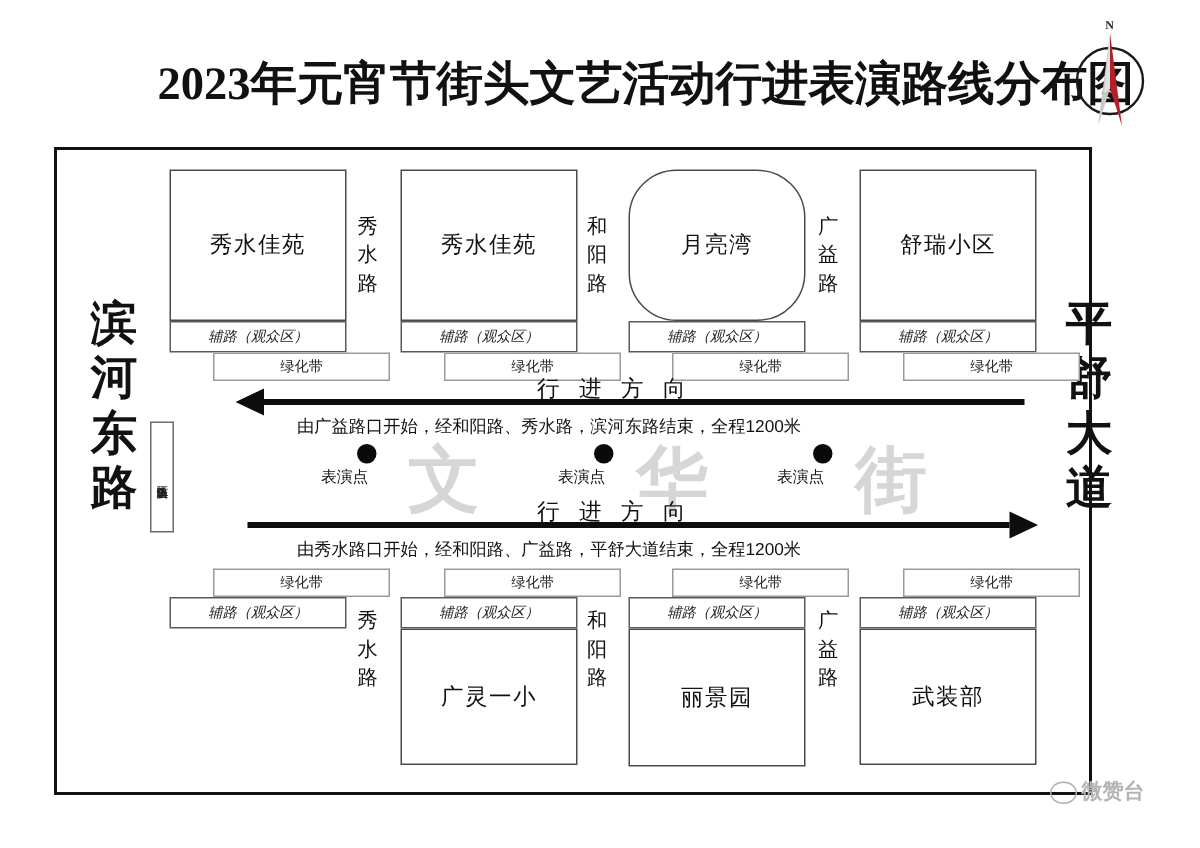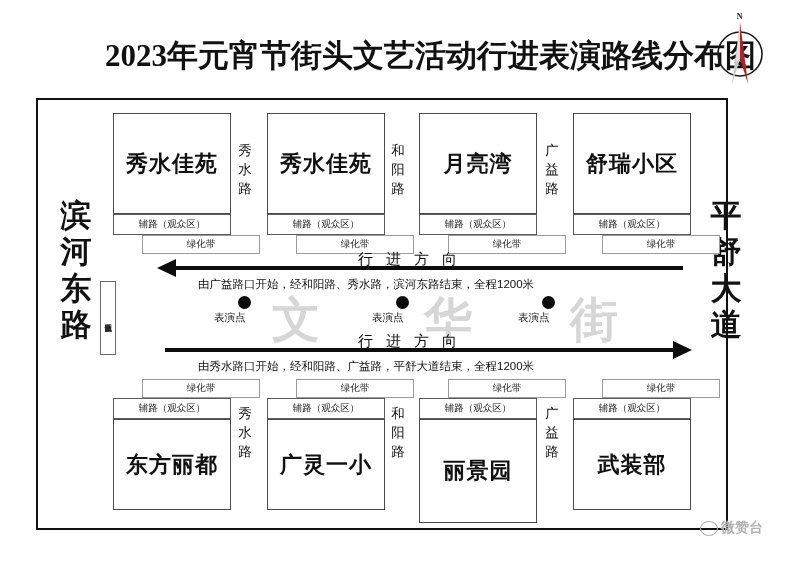--- a/index.html
+++ b/index.html
@@ -59,22 +59,22 @@
     font-family:"Liberation Serif",serif;white-space:nowrap;
   }
 
   
   .block{position:absolute;box-sizing:border-box;background:#fff;}
   .cell{
     box-sizing:border-box;border:1px solid #4a4a4a;
     display:flex;align-items:center;justify-content:center;
     background:#fff;text-align:center;
   }
-  .cell.name{font-size:22px;font-weight:bold;color:#111;letter-spacing:1px;}
-  .cell.road{font-size:9.5px;color:#222;letter-spacing:0px;border-color:#5a5a5a;}
+  .cell.name{font-size:15px;font-weight:normal;color:#111;letter-spacing:1px;}
+  .cell.road{font-size:9.5px;color:#222;letter-spacing:0px;border-color:#5a5a5a;font-style:italic;}
   .cell.green{font-size:9.5px;color:#222;border-color:#9a9a9a;margin-left:29px;}
 
   
   .vroad{
     position:absolute;width:22px;text-align:center;
     font-size:13.5px;line-height:1.42;color:#111;font-weight:500;
     font-family:"Liberation Serif","DejaVu Serif",serif;
   }
   .vroad span{display:block;}
 
@@ -164,43 +164,42 @@
         <div class="cell name" style="width: 118px; height: 101px;">秀水佳苑</div>
         <div class="cell road" style="width: 118px; height: 21px;">辅路（观众区）</div>
         <div class="cell green" style="width: 118px; height: 19px;">绿化带</div>
       </div>
       <div class="block" style="left: 267px; top: 113px; width: 118px;">
         <div class="cell name" style="width: 118px; height: 101px;">秀水佳苑</div>
         <div class="cell road" style="width: 118px; height: 21px;">辅路（观众区）</div>
         <div class="cell green" style="width: 118px; height: 19px;">绿化带</div>
       </div>
       <div class="block" style="left: 419px; top: 113px; width: 118px;">
-        <div class="cell name" style="width: 118px; height: 101px;">月亮湾</div>
+        <div class="cell name" style="width: 118px; height: 101px; border-radius: 32px;">月亮湾</div>
         <div class="cell road" style="width: 118px; height: 21px;">辅路（观众区）</div>
         <div class="cell green" style="width: 118px; height: 19px;">绿化带</div>
       </div>
       <div class="block" style="left: 573px; top: 113px; width: 112px;">
         <div class="cell name" style="width: 118px; height: 101px;">舒瑞小区</div>
         <div class="cell road" style="width: 118px; height: 21px;">辅路（观众区）</div>
         <div class="cell green" style="width: 118px; height: 19px;">绿化带</div>
       </div>
       <div class="block" style="left: 113px; top: 379px; width: 118px;">
         <div class="cell green" style="width: 118px; height: 19px;">绿化带</div>
         <div class="cell road" style="width: 118px; height: 21px;">辅路（观众区）</div>
-        <div class="cell name" style="width: 118px; height: 91px;">东方丽都</div>
       </div>
       <div class="block" style="left: 267px; top: 379px; width: 118px;">
         <div class="cell green" style="width: 118px; height: 19px;">绿化带</div>
         <div class="cell road" style="width: 118px; height: 21px;">辅路（观众区）</div>
         <div class="cell name" style="width: 118px; height: 91px;">广灵一小</div>
       </div>
       <div class="block" style="left: 419px; top: 379px; width: 118px;">
         <div class="cell green" style="width: 118px; height: 19px;">绿化带</div>
         <div class="cell road" style="width: 118px; height: 21px;">辅路（观众区）</div>
-        <div class="cell name" style="width: 118px; height: 104px;">丽景园</div>
+        <div class="cell name" style="width: 118px; height: 92px;">丽景园</div>
       </div>
       <div class="block" style="left: 573px; top: 379px; width: 118px;">
         <div class="cell green" style="width: 118px; height: 19px;">绿化带</div>
         <div class="cell road" style="width: 118px; height: 21px;">辅路（观众区）</div>
         <div class="cell name" style="width: 118px; height: 91px;">武装部</div>
       </div>
       <div class="vroad" style="left: 234px; top: 141px;">
         <span>秀</span>
         <span>水</span>
         <span>路</span>

